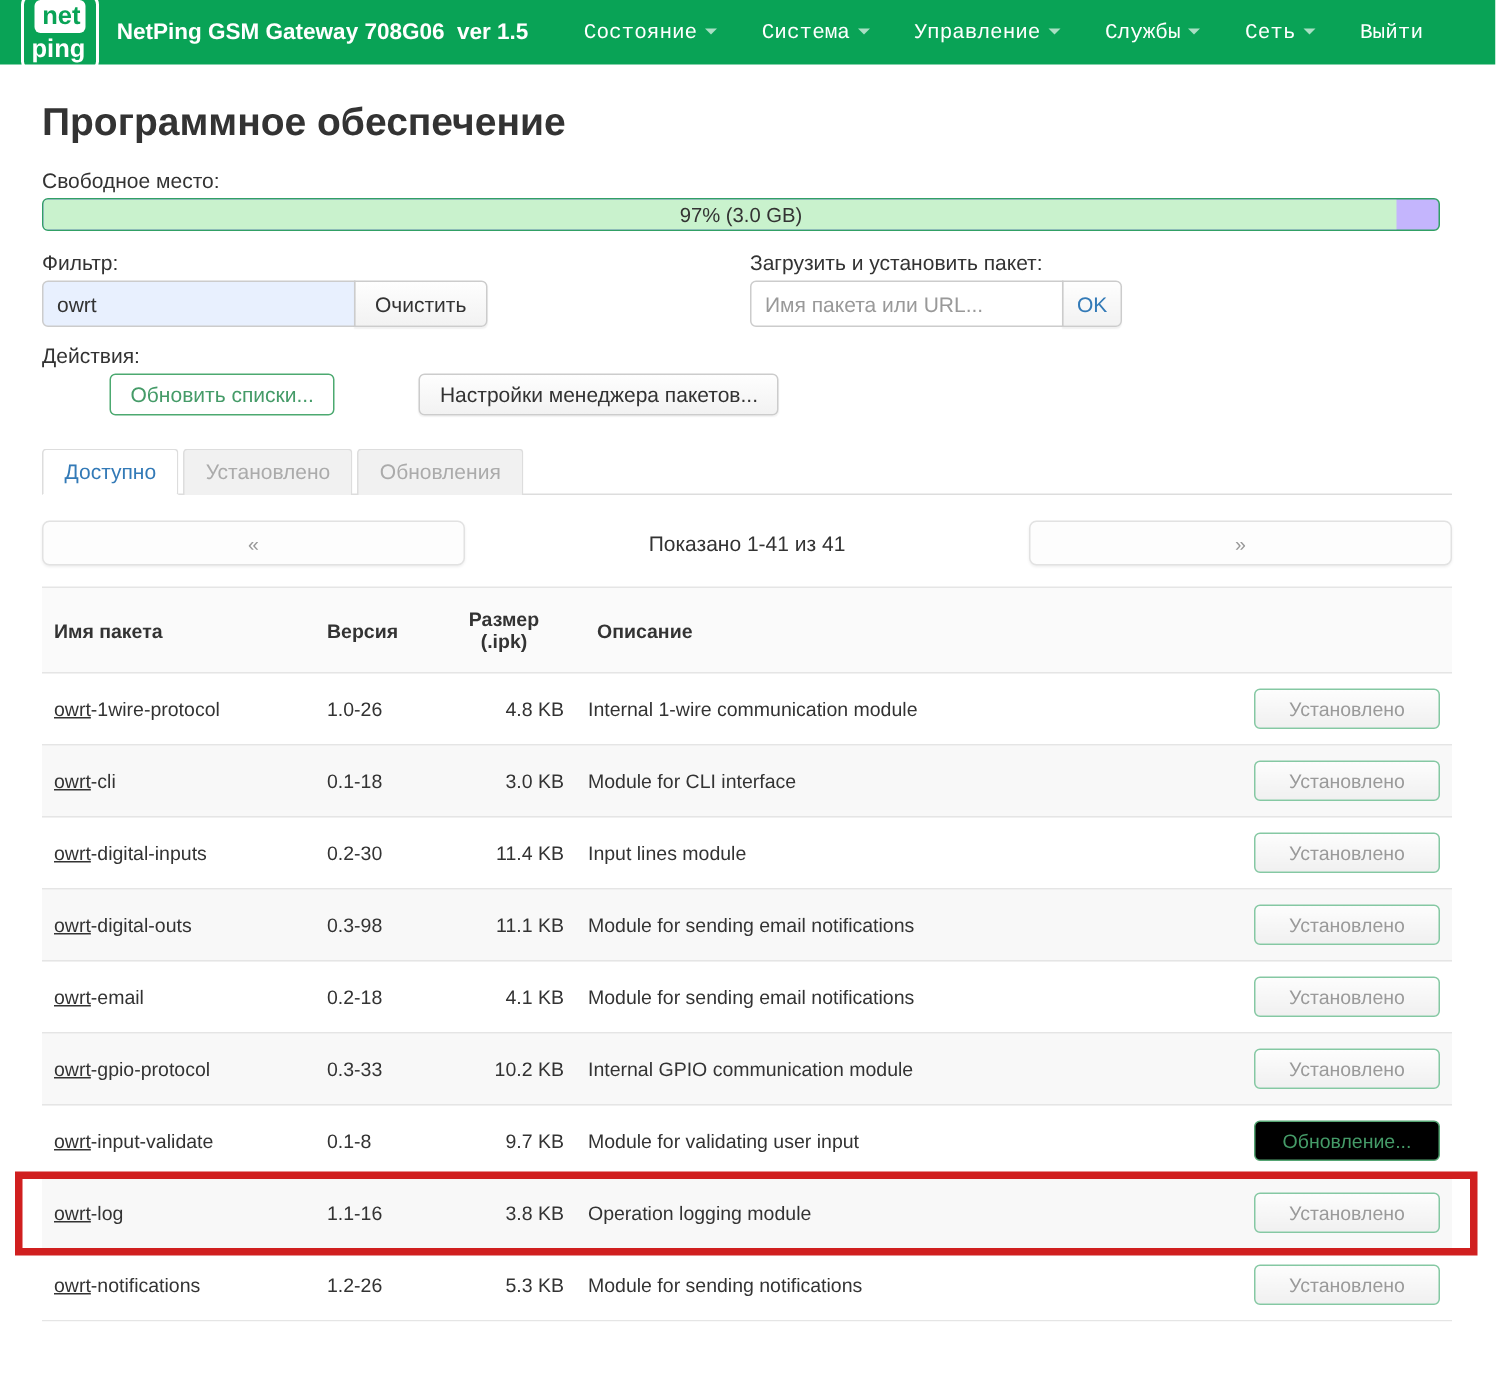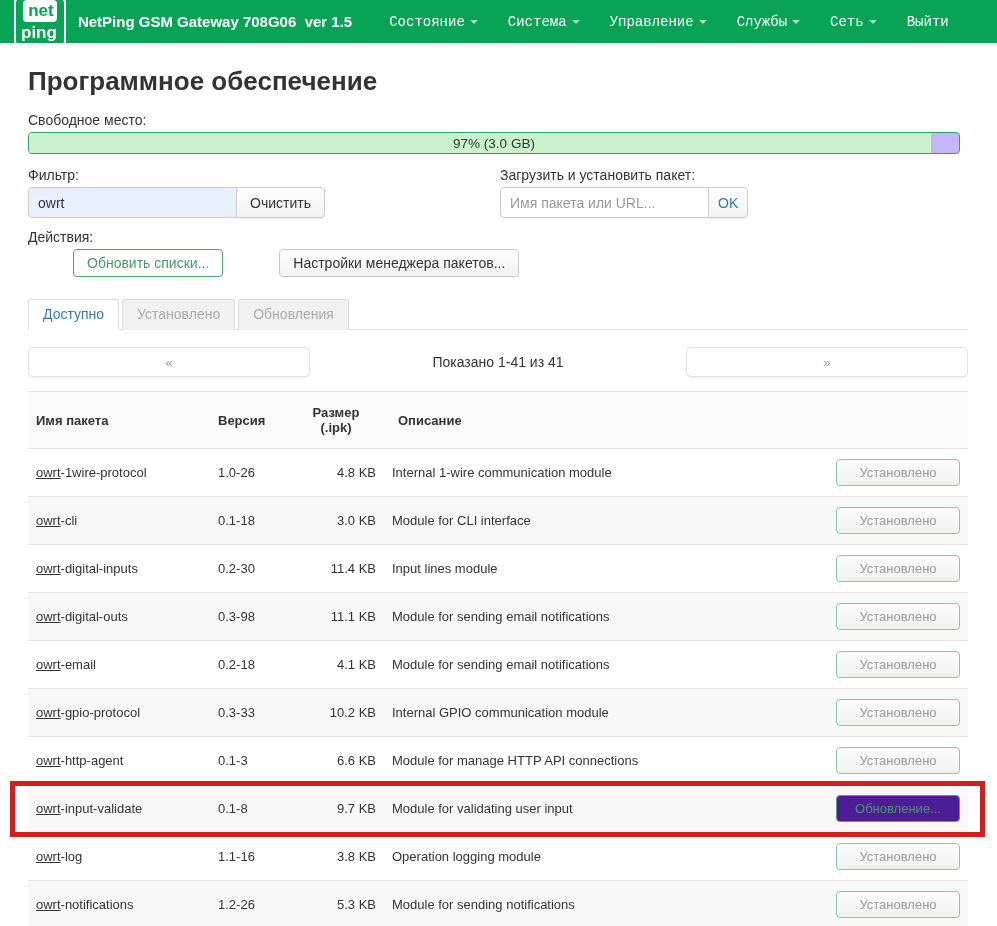--- a/index.html
+++ b/index.html
@@ -186,21 +186,21 @@
     cursor:pointer;
   }
   .row-btn.s-installed {
     border:1px solid #85c8a3;
     color:#9a9a9a;
     background:linear-gradient(#fdfdfd,#f0f0f0);
   }
   .row-btn.s-update {
     border:1px solid #55a573;
     color:#459b68;
-    background:#4c1d95;
+    background:#000000;
   }
 
   .hl-box {
     position:absolute;
     left:-18px;
     right:-17px;
     border:5px solid #d01f1f;
     pointer-events:none;
     z-index:5;
   }
@@ -343,27 +343,20 @@
           </tr>
 
           <tr>
             <td class="col-name"><span class="pkg-match">owrt</span><span>-gpio-protocol</span></td>
             <td class="col-ver">0.3-33</td>
             <td class="col-size">10.2 KB</td>
             <td class="col-desc">Internal GPIO communication module</td>
             <td class="col-act"><button class="row-btn s-installed">Установлено</button></td>
           </tr>
 
-          <tr>
-            <td class="col-name"><span class="pkg-match">owrt</span><span>-http-agent</span></td>
-            <td class="col-ver">0.1-3</td>
-            <td class="col-size">6.6 KB</td>
-            <td class="col-desc">Module for manage HTTP API connections</td>
-            <td class="col-act"><button class="row-btn s-installed">Установлено</button></td>
-          </tr>
 
           <tr class="row-highlight">
             <td class="col-name"><span class="pkg-match">owrt</span><span>-input-validate</span></td>
             <td class="col-ver">0.1-8</td>
             <td class="col-size">9.7 KB</td>
             <td class="col-desc">Module for validating user input</td>
             <td class="col-act"><button class="row-btn s-update">Обновление...</button></td>
           </tr>
 
           <tr>

